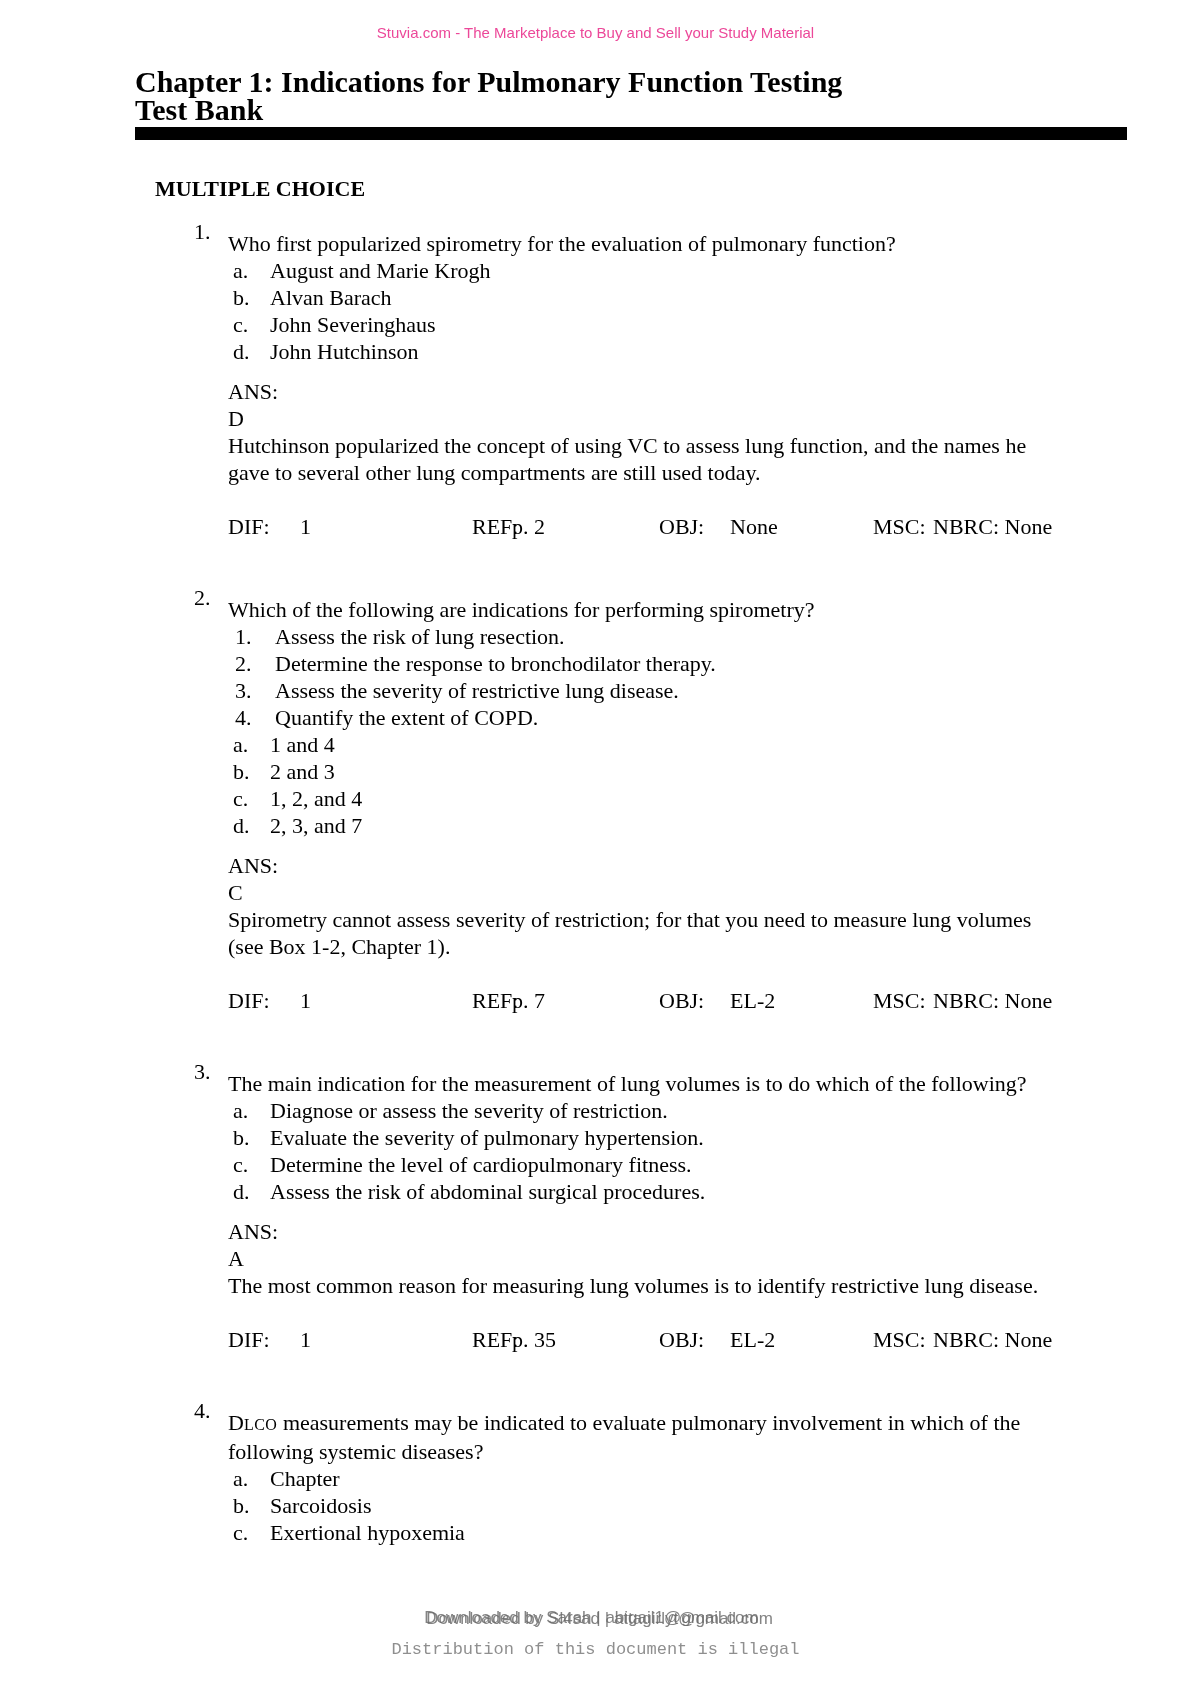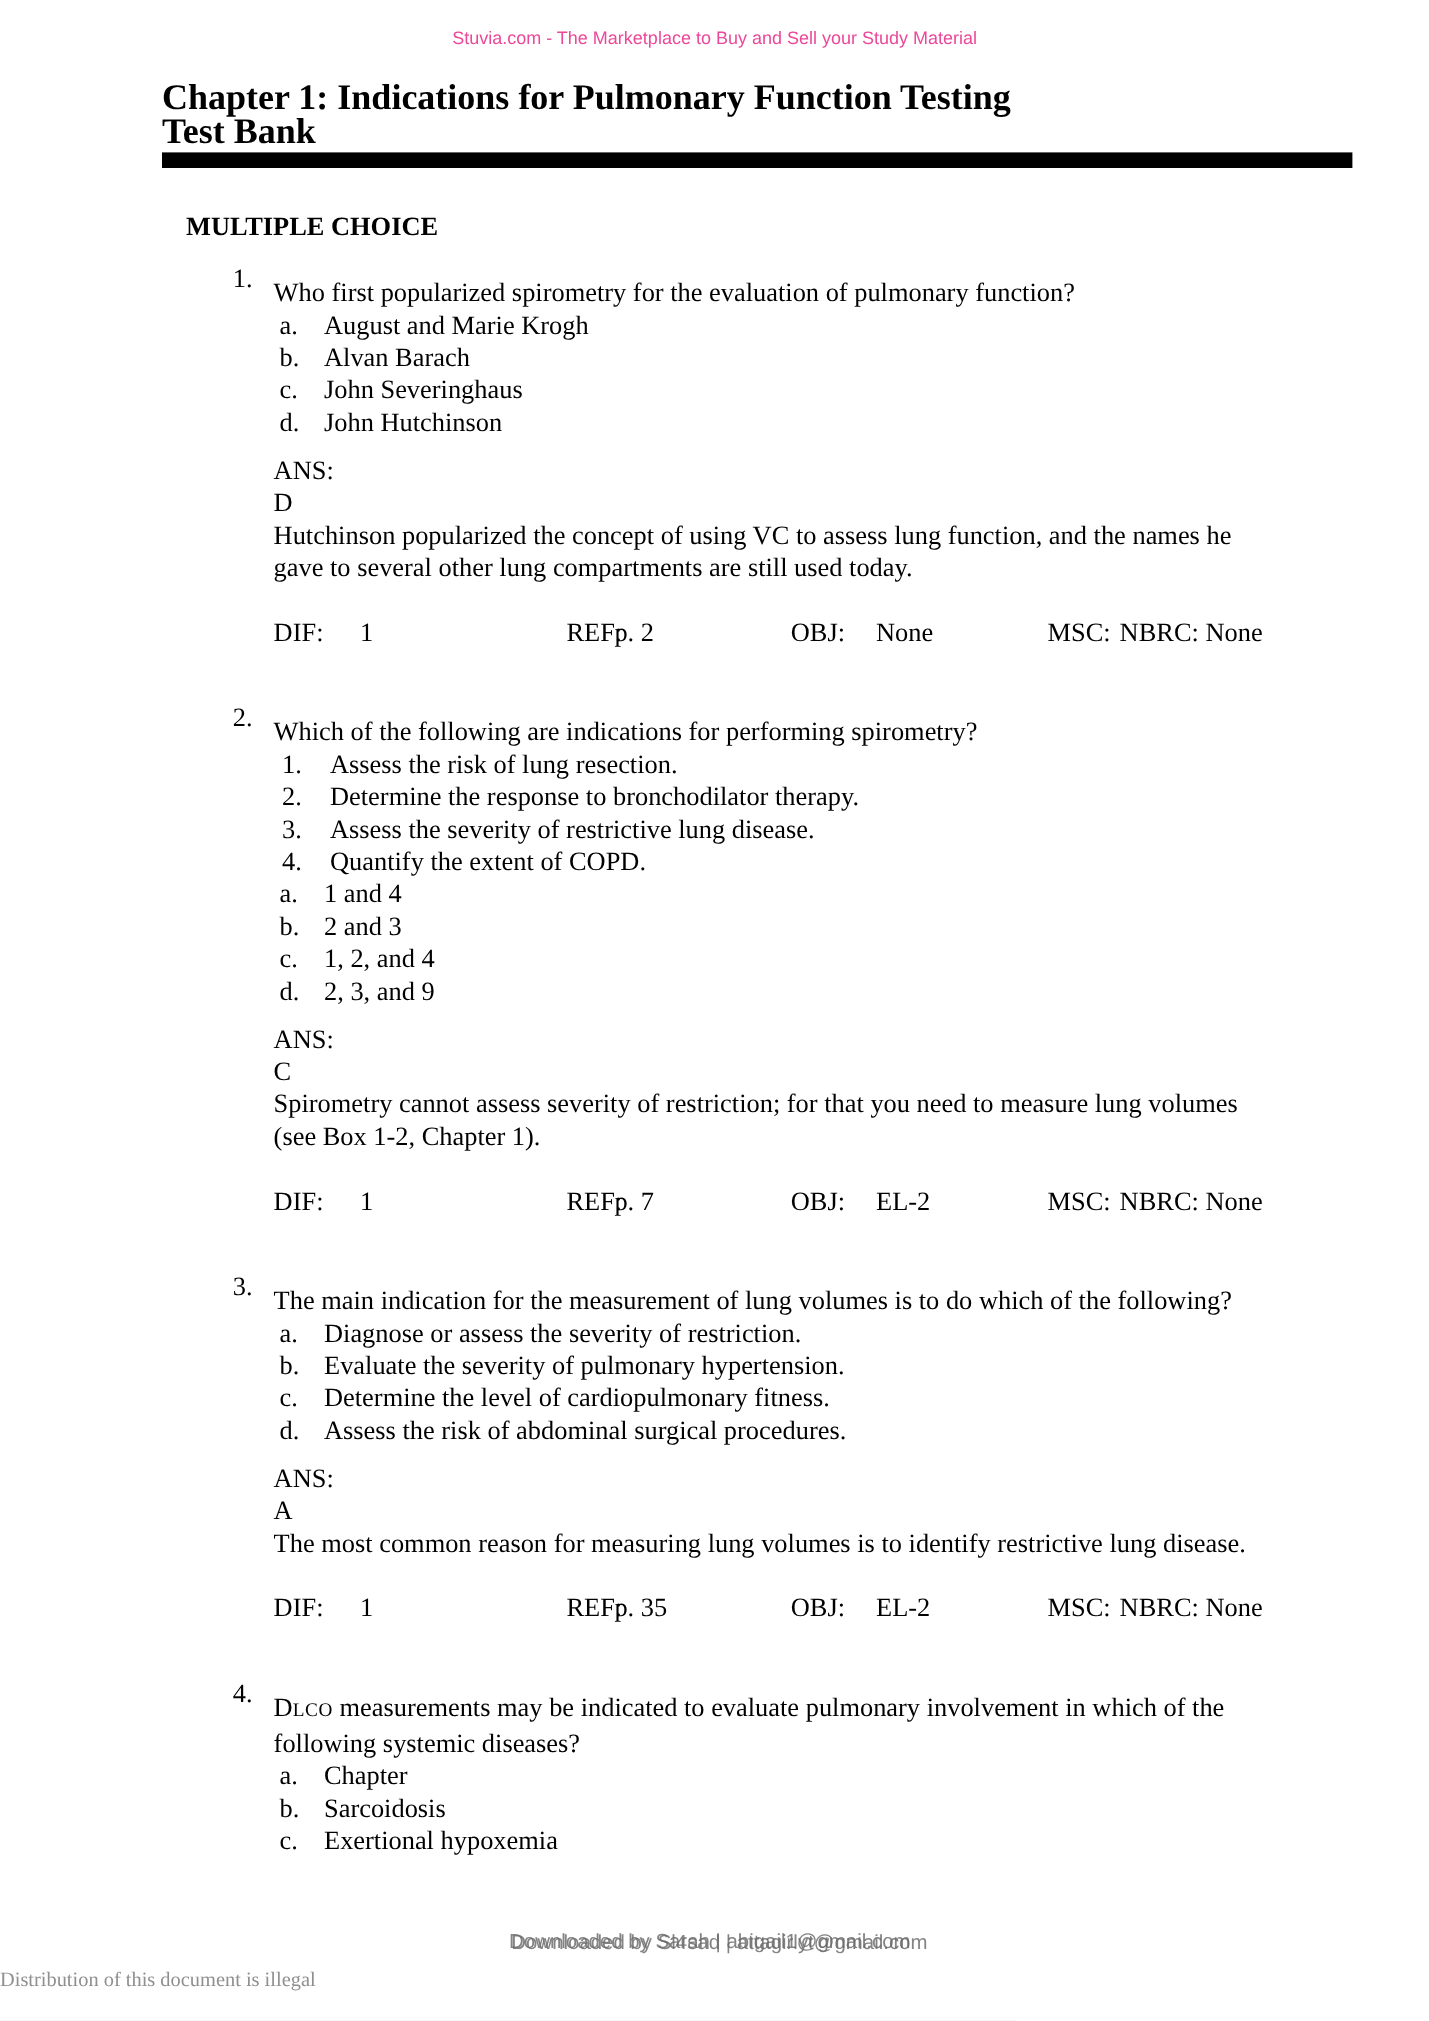--- a/index.html
+++ b/index.html
@@ -62,22 +62,22 @@
   .wm-line{
     position:absolute;width:100%;text-align:center;
     font-family:"Liberation Sans", sans-serif;
     font-size:17px;color:rgba(105,105,105,0.82);
     white-space:nowrap;
   }
   .wm-a{top:0;transform:translateX(-4px);}
   .wm-b{top:1px;transform:translateX(4px);}
   .footer-notice{
     position:absolute;top:36px;left:0;width:100%;
-    text-align:left;
-    font-family:Liberation Serif, serif;
+    text-align:center;
+    font-family:Liberation Mono, monospace;
     font-size:17px;color:#8f8f8f;
   }
 </style>
 </head>
 <body>
 
 <div class="page">
 
   <div class="site-header">Stuvia.com - The Marketplace to Buy and Sell your Study Material</div>
 
@@ -160,21 +160,21 @@
       <div class="opt-row">
         <span class="opt-letter">b.</span>
         <span class="opt-text">2 and 3</span>
       </div>
       <div class="opt-row">
         <span class="opt-letter">c.</span>
         <span class="opt-text">1, 2, and 4</span>
       </div>
       <div class="opt-row">
         <span class="opt-letter">d.</span>
-        <span class="opt-text">2, 3, and 9</span>
+        <span class="opt-text">2, 3, and 7</span>
       </div>
       <div class="answer-block">
         <div class="ans-row">
           <span class="ans-label">ANS:</span>
           <span>C</span>
         </div>
         <div class="rationale-line">Spirometry cannot assess severity of restriction; for that you need to measure lung volumes</div>
         <div class="rationale-line">(see Box 1-2, Chapter 1).</div>
         <div class="meta-row">
           <span class="m-dif-l">DIF:</span>

